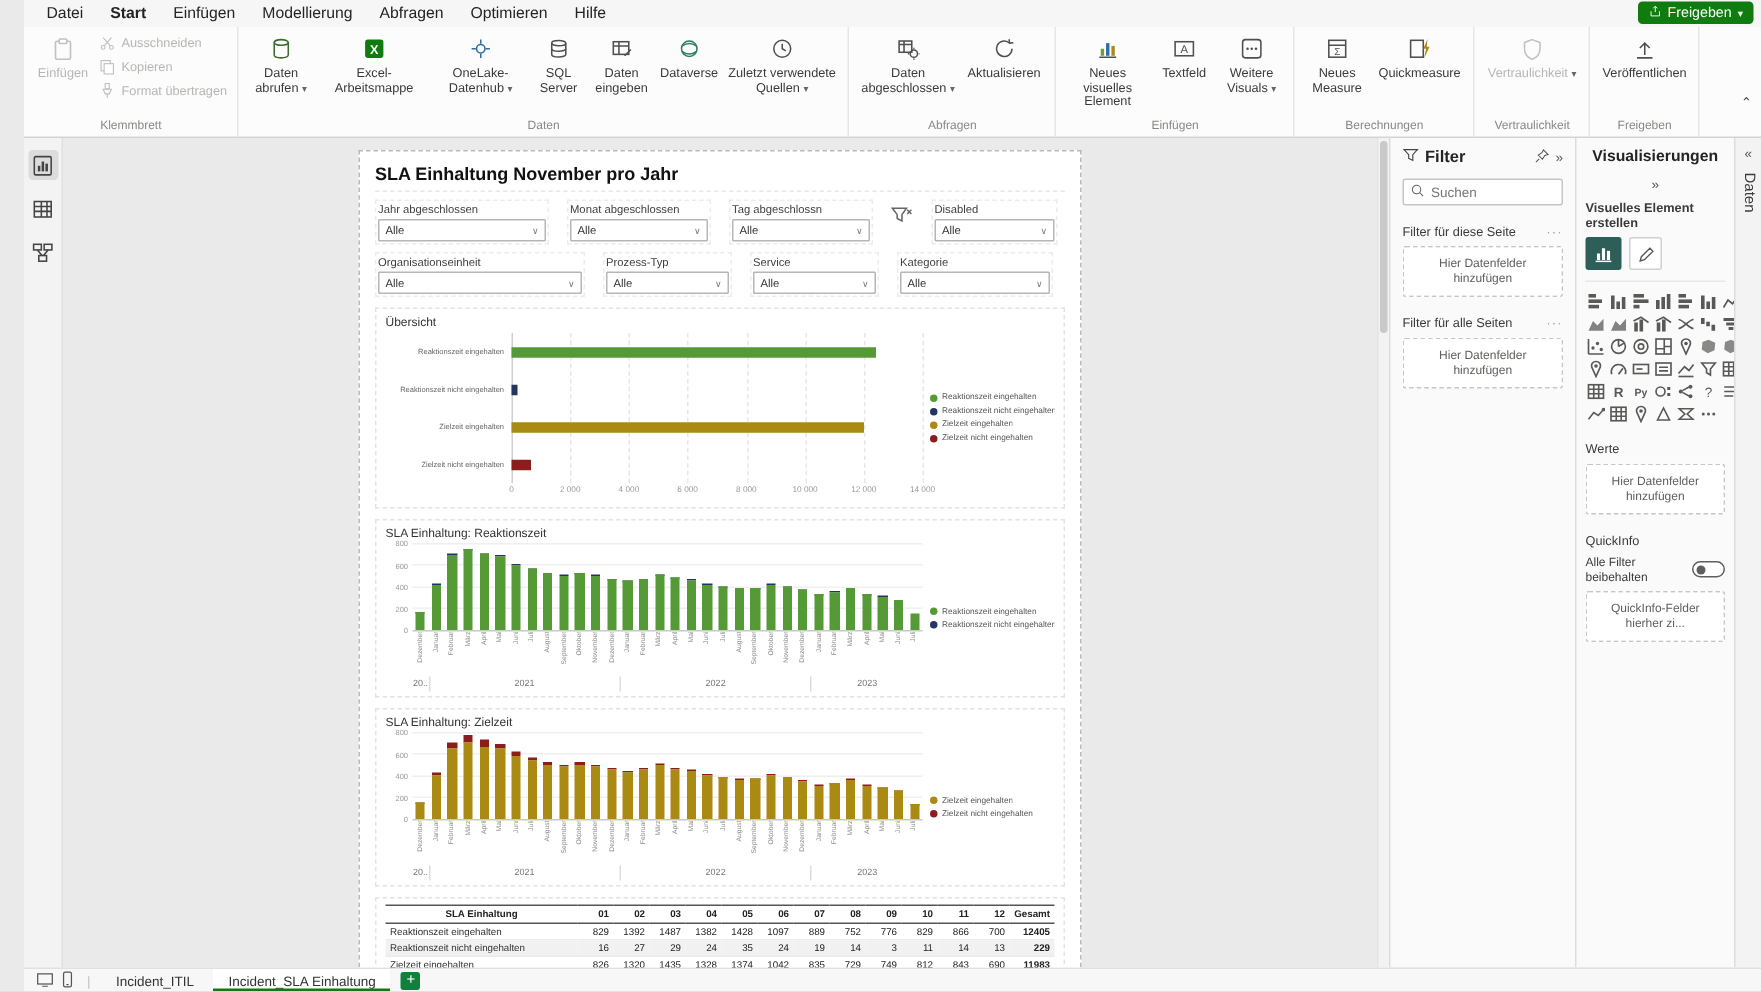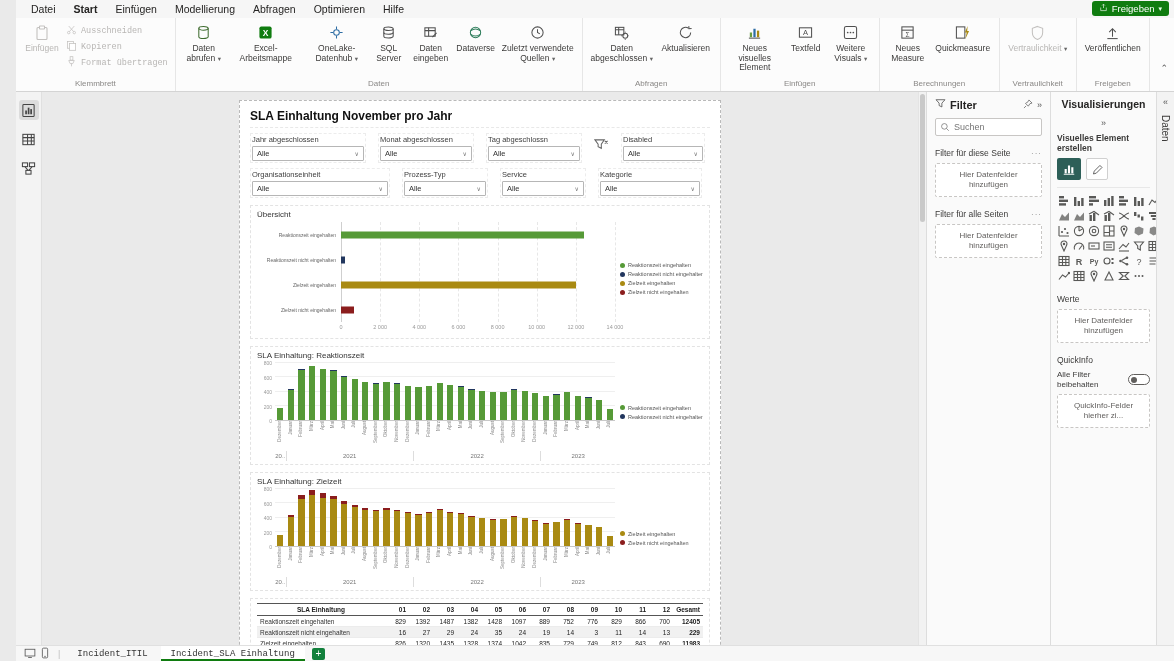--- a/index.html
+++ b/index.html
@@ -17,21 +17,21 @@
   
   .ribbon { height:74px; background:#fcfcfc; border-bottom:1px solid #d4d4d4; display:flex; position:relative; flex:0 0 auto; }
   .ribbon-group { display:flex; flex-direction:column; border-right:1px solid #e6e6e6; padding:2px 5px 0; }
   .rg-content { flex:1; display:flex; align-items:flex-start; gap:1px; }
   .rg-name { height:13px; font-size:8px; color:#8a8886; text-align:center; line-height:12px; }
   .rbtn { display:flex; flex-direction:column; align-items:center; font-size:8.5px; color:#3b3a39; text-align:center; padding:3px 2px 0; gap:2px; line-height:1.12; }
   .rbtn .ric { height:19px; display:flex; align-items:center; justify-content:center; }
   .rbtn.disabled, .rsmall.disabled { color:#b8b6b4; }
   .rbtn.disabled svg *, .rsmall.disabled svg * { stroke:#c3c1bf !important; }
   .rcol { display:flex; flex-direction:column; gap:1px; padding-top:3px; }
-  .rsmall { display:flex; align-items:center; gap:4px; font-size:8.5px; height:15px; color:#3b3a39; padding:0 2px;font-family:Liberation Mono, monospace; }
+  .rsmall { display:flex; gap:4px; font-size:8.5px; height:15px; color:#3b3a39; padding:0 2px; }
   .dd { font-size:6.5px; color:#666; }
   .ribbon-collapse { position:absolute; right:6px; bottom:18px; font-size:9px; color:#555; }
 
   
   .main { flex:1 1 auto; display:flex; min-height:0; }
   .leftrail { width:26px; background:#f3f3f3; border-right:1px solid #e0e0e0; display:flex; flex-direction:column; align-items:center; padding-top:8px; gap:9px; flex:0 0 auto; }
   .rail-icon { width:20px; height:20px; border-radius:3px; display:flex; align-items:center; justify-content:center; }
   .rail-icon.active { background:#dcdcdc; }
 
   .canvas { flex:1 1 auto; display:flex; justify-content:center; overflow:hidden; }
@@ -120,21 +120,21 @@
   .toggle { width:22px; height:11px; border:1px solid #605e5c; border-radius:6px; position:relative; flex:0 0 auto; background:#fff; }
   .toggle .knob { position:absolute; left:2px; top:2px; width:6px; height:6px; border-radius:50%; background:#605e5c; }
 
   .daten-strip { width:18px; background:#f3f3f3; border-left:1px solid #dddddd; display:flex; flex-direction:column; align-items:center; padding-top:5px; gap:8px; flex:0 0 auto; }
   .daten-strip .chev { font-size:9px; color:#555; }
   .vlabel { writing-mode:vertical-rl; font-size:10px; color:#3b3a39; }
 
   
   .bottombar { height:16px; background:#f7f7f7; border-top:1px solid #e0e0e0; display:flex; align-items:center; padding-left:8px; font-size:9px; color:#333; gap:3px; flex:0 0 auto; }
   .bb-sep { color:#c0c0c0; padding:0 4px; }
-  .page-tab { padding:0 10px; height:100%; display:flex; align-items:center; cursor:default;font-family:Liberation Mono, monospace; }
+  .page-tab { padding:0 10px; height:100%; display:flex; align-items:center; cursor:default; }
   .page-tab.active { background:#ffffff; box-shadow:inset 0 -2px 0 #107c10; }
   .new-page-btn { width:13px; height:12px; background:#12803c; color:#fff; border-radius:2px; display:flex; align-items:center; justify-content:center; font-size:10px; line-height:1; margin-left:4px; }
 </style>
 </head>
 <body>
 
 <div class="app">
 
   <div class="menubar">
     <span class="menu-item">Datei</span>

